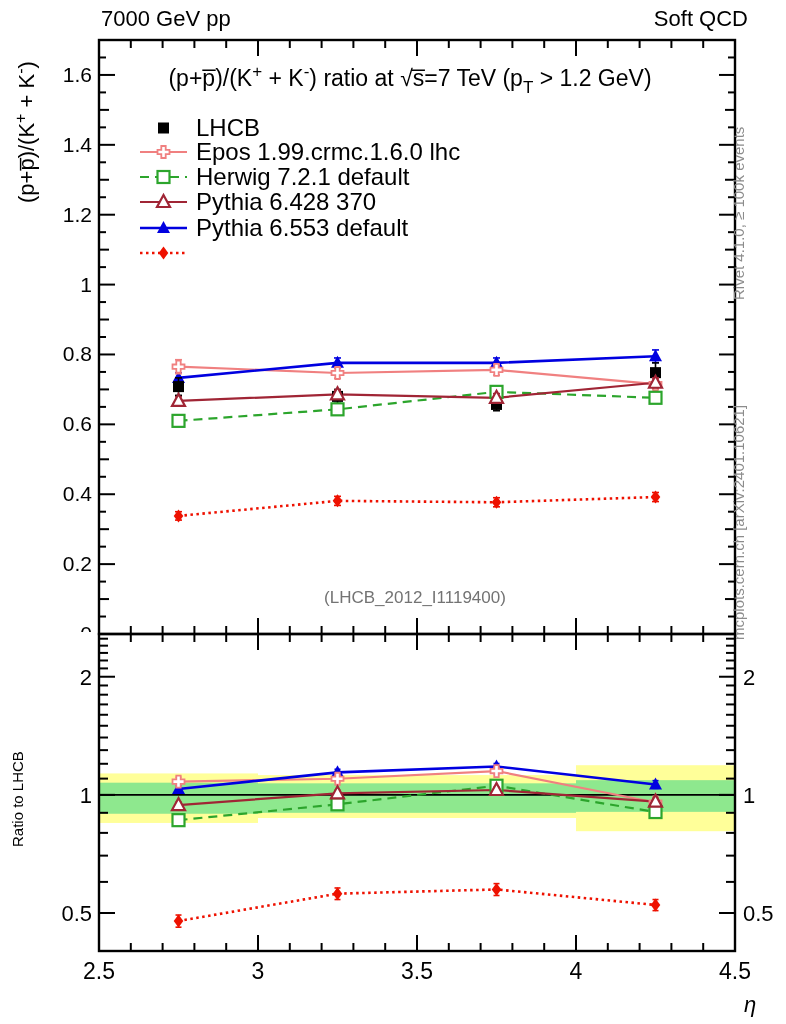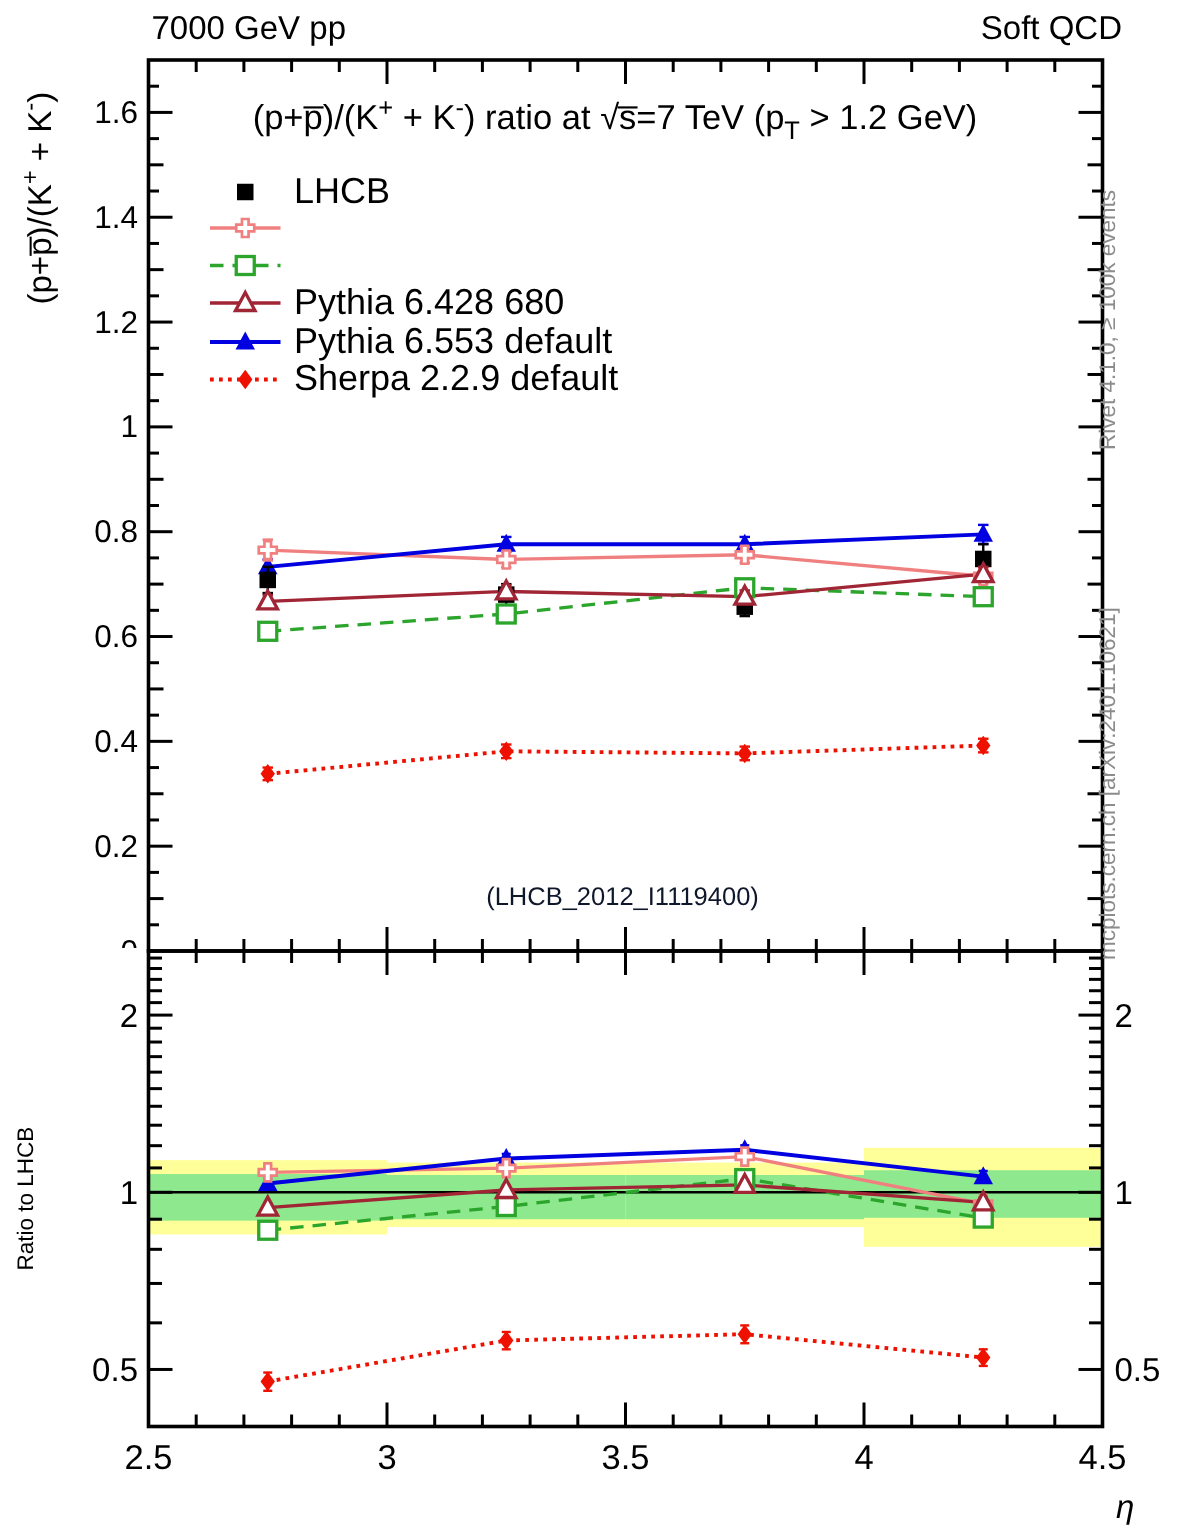--- a/index.html
+++ b/index.html
@@ -8,21 +8,21 @@
   .hdr{position:absolute;top:6px;font-size:22px;white-space:nowrap;}
   .hdr.left{left:101px;}
   .hdr.right{right:38px;}
   #chart{position:absolute;left:0;top:0;width:786px;height:1024px;}
   .legend-label{position:absolute;left:196px;font-size:24px;white-space:nowrap;height:22px;line-height:22px;}
   .vtext{position:absolute;transform:rotate(-90deg);transform-origin:left bottom;
          white-space:nowrap;line-height:18px;}
   .note{color:#8c8c8c;font-size:15px;}
   .ratio-ylabel{font-size:15px;color:#000;line-height:16px;}
   .watermark{position:absolute;left:305px;top:588px;width:220px;text-align:center;
-             font-size:17px;color:#0f172a;white-space:nowrap;}
+             font-size:17px;color:#737373;white-space:nowrap;}
   .xlabel{position:absolute;left:744px;top:992px;font-size:22px;font-style:italic;}
 </style>
 </head>
 <body>
 
 <div class="stage">
   <div class="hdr left">7000 GeV pp</div>
   <div class="hdr right">Soft QCD</div>
 
   <div id="chart"><svg xmlns="http://www.w3.org/2000/svg" width="786" height="1024" viewBox="0 0 786 1024" font-family="Liberation Sans, sans-serif">
@@ -469,23 +469,24 @@
           <line x1="140" y1="202" x2="187" y2="202" stroke="#a02535" stroke-width="2.2"></line>
           <polygon points="163.5,195 170,207 157,207" fill="#fff" stroke="#a02535" stroke-width="2.2"></polygon>
           <line x1="140" y1="228" x2="187" y2="228" stroke="#0000e0" stroke-width="2.6"></line>
           <polygon points="163.5,221 170,233 157,233" fill="#0000e0"></polygon>
           <line x1="140" y1="253" x2="187" y2="253" stroke="#ee1100" stroke-width="2.6" stroke-dasharray="2.5 3.5"></line>
           <polygon points="163.5,246.5 168.3,253 163.5,259.5 158.7,253" fill="#ee1100"></polygon>
         </g>
       </svg></div>
 
   <div class="legend-label" style="top:117px">LHCB</div>
-  <div class="legend-label" style="top:191px">Pythia 6.428 680</div>
+  <div class="legend-label" style="top:141px">Epos 1.99.crmc.1.6.0 lhc</div>
+  <div class="legend-label" style="top:166px">Herwig 7.2.1 default</div>
+  <div class="legend-label" style="top:191px">Pythia 6.428 370</div>
   <div class="legend-label" style="top:217px">Pythia 6.553 default</div>
-  <div class="legend-label" style="top:242px">Sherpa 2.2.9 default</div>
 
   <div class="vtext note" style="left:748px;top:282px;">Rivet 4.1.0, ≥ 100k events</div>
   <div class="vtext note" style="left:748px;top:622px;">mcplots.cern.ch [arXiv:2401.10621]</div>
   <div class="vtext ratio-ylabel" style="left:26px;top:831px;">Ratio to LHCB</div>
 
   <div class="watermark">(LHCB_2012_I1119400)</div>
   <div class="xlabel">η</div>
 </div>
 
 </body></html>

